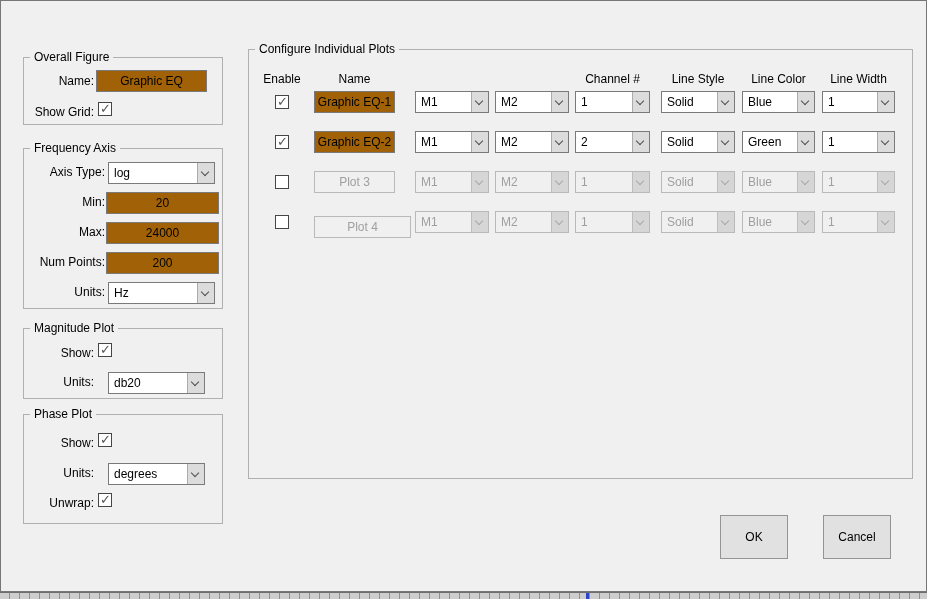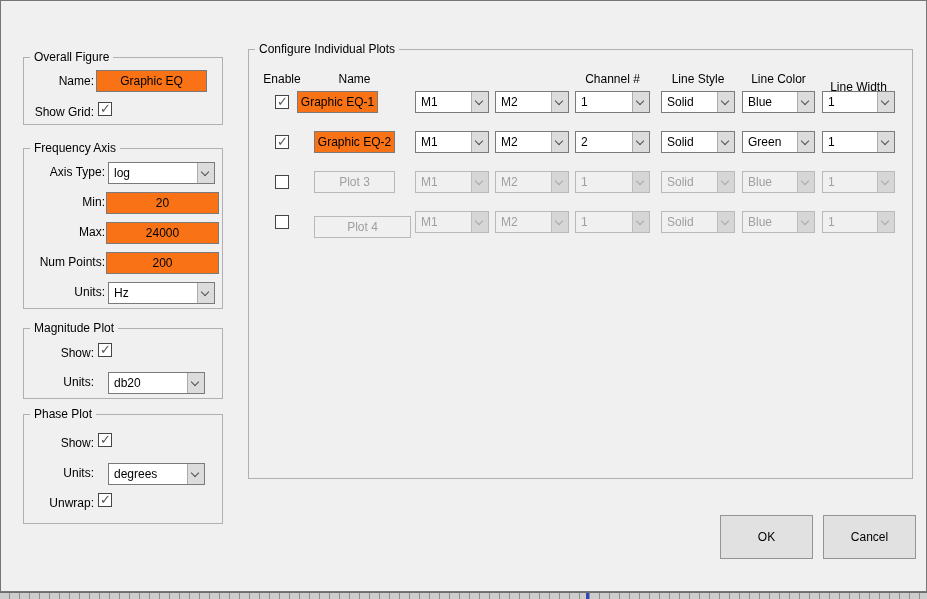--- a/index.html
+++ b/index.html
@@ -16,35 +16,35 @@
   .winbtn.min { left: 789px; } .winbtn.max { left: 834px; } .winbtn.close { left: 879px; }
   .glyph-min { width: 11px; height: 1px; background: #1a1a1a; }
   .glyph-max { width: 10px; height: 10px; border: 1px solid #c9c9c9; }
   .glyph-close { font-size: 20px; font-weight: 300; color: #1a1a1a; line-height: 28px; }
   
   .group { position: absolute; border: 1px solid #b0b0b0; }
   .legend { position: absolute; top: -8px; left: 6px; background: #f0f0f0; padding: 0 4px; font-size: 12px; color: #000; white-space: nowrap; }
   .lbl { position: absolute; font-size: 12px; color: #000; text-align: right; white-space: nowrap; }
   .th { position: absolute; font-size: 12px; color: #000; text-align: center; white-space: nowrap; }
   
-  .tin { position: absolute; height: 22px; background: #f97316; border: 1px solid #7a7a7a; text-align: center; font-size: 12px; line-height: 20px; color: #000; }
+  .tin { position: absolute; height: 22px; background: #a16207; border: 1px solid #7a7a7a; text-align: center; font-size: 12px; line-height: 20px; color: #000; }
   .checkbox { position: absolute; width: 14px; height: 14px; background: #fff; border: 1px solid #454545; }
   .checkbox.checked::after { content: "✓"; position: absolute; left: 1px; top: -2px; font-size: 13px; color: #555; }
   .dd { position: absolute; height: 22px; background: #fff; border: 1px solid #7a7a7a; display: flex; }
   .dd-val { flex: 1; font-size: 12px; color: #000; padding: 3px 0 4px 5px; overflow: hidden; white-space: nowrap; }
   .dd-btn { width: 17px; background: #dcdcdc; border-left: 1px solid #ababab; position: relative; }
   .chev { position: absolute; left: 4px; top: 6px; width: 6px; height: 6px; border-right: 1px solid #4f4f4f; border-bottom: 1px solid #4f4f4f; transform: rotate(45deg); }
   
   .tin.disabled { background: #f0f0f0; border-color: #b9b9b9; color: #9f9f9f; }
   .dd.disabled { background: #f0f0f0; border-color: #b9b9b9; }
   .dd.disabled .dd-val { color: #9f9f9f; }
   .dd.disabled .dd-btn { background: #d6d6d6; border-left-color: #bdbdbd; }
   .dd.disabled .chev { border-color: #a8a8a8; }
   
-  .btn { position: absolute; width: 93px; height: 44px; background: #e1e1e1; border: 1px solid #949494; font-size: 12px; color: #000; text-align: center; line-height: 42px; }
+  .btn { position: absolute; width: 68px; height: 44px; background: #e1e1e1; border: 1px solid #949494; font-size: 12px; color: #000; text-align: center; line-height: 42px; }
   
   .strip { position: absolute; left: 0; top: 592px; width: 927px; height: 7px; background: #cdcdcd;
            background-image: repeating-linear-gradient(90deg, #cdcdcd 0 9px, #909090 9px 10px); border-top: 1px solid #6e6e6e; }
   .strip-blue { position: absolute; left: 586px; top: 0; width: 3px; height: 7px; background: #2c46c8; }
 </style>
 </head>
 <body>
 
 <div class="window">
 
@@ -110,24 +110,24 @@
   </div>
 
   <div class="group" style="left:247px;top:48px;width:665px;height:430px">
     <span class="legend">Configure Individual Plots</span>
 
     <span class="th" style="left:3px;top:22px;width:60px">Enable</span>
     <span class="th" style="left:65px;top:22px;width:81px">Name</span>
     <span class="th" style="left:326px;top:22px;width:75px">Channel #</span>
     <span class="th" style="left:412px;top:22px;width:74px">Line Style</span>
     <span class="th" style="left:493px;top:22px;width:73px">Line Color</span>
-    <span class="th" style="left:573px;top:30px;width:73px">Line Width</span>
+    <span class="th" style="left:573px;top:22px;width:73px">Line Width</span>
 
     <div class="checkbox checked" style="left:26px;top:45px"></div>
-    <div class="tin" style="left:48px;top:41px;width:81px">Graphic EQ-1</div>
+    <div class="tin" style="left:65px;top:41px;width:81px">Graphic EQ-1</div>
     <div class="dd" style="left:166px;top:41px;width:74px">
       <span class="dd-val">M1</span>
         <span class="dd-btn">
           <i class="chev"></i>
         </span>
       </div>
     <div class="dd" style="left:246px;top:41px;width:74px">
       <span class="dd-val">M2</span>
         <span class="dd-btn">
           <i class="chev"></i>

